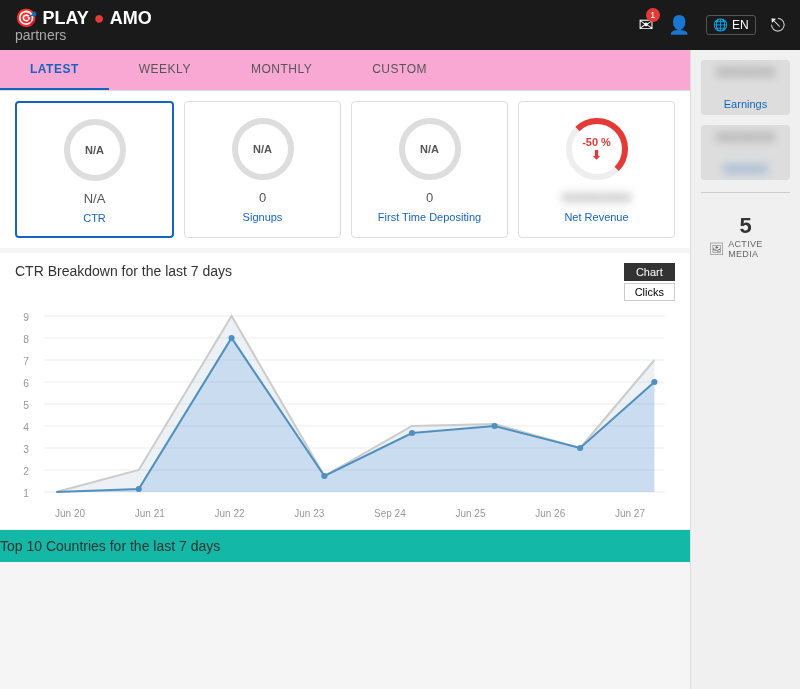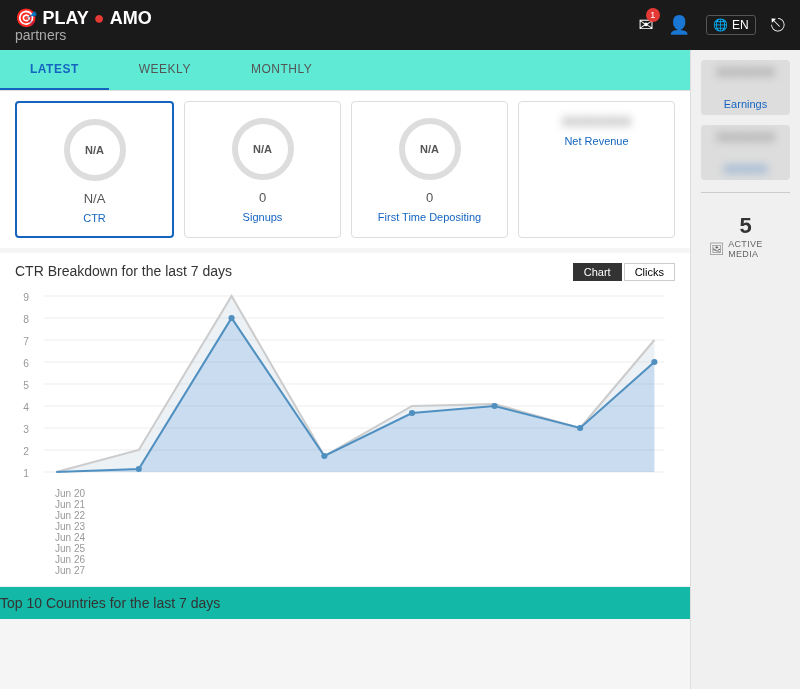--- a/index.html
+++ b/index.html
@@ -42,21 +42,21 @@
 
     
     .main-layout { display: flex; height: calc(689px - 50px); }
 
     
     .content { flex: 1; padding: 0; overflow: hidden; }
 
     
     .tabs {
       display: flex;
-      background: #5eead4;
+      background: #f9a8d4;
       border-bottom: 1px solid #ddd;
     }
     .tab {
       padding: 12px 30px;
       font-size: 12px;
       cursor: pointer;
       color: #555;
       border-bottom: 2px solid transparent;
       text-transform: uppercase;
       letter-spacing: 0.5px;
@@ -119,21 +119,21 @@
       background: white;
       margin-top: 5px;
     }
     .chart-header {
       display: flex;
       justify-content: space-between;
       align-items: flex-start;
       margin-bottom: 5px;
     }
     .chart-title { font-size: 14px; color: #333; }
-    .chart-controls { display: flex; flex-direction: row; gap: 2px; }
+    .chart-controls { display: flex; flex-direction: column; gap: 2px; }
     .chart-btn {
       padding: 2px 10px;
       font-size: 11px;
       cursor: pointer;
       border: 1px solid #ccc;
       background: white;
       text-align: center;
     }
     .chart-btn.active { background: #333; color: white; border-color: #333; }
 
@@ -141,21 +141,20 @@
     .chart-area { width: 100%; height: 200px; position: relative; }
     .chart-area svg { width: 100%; height: 100%; }
 
     
     .x-labels {
       display: flex;
       justify-content: space-between;
       padding: 2px 30px 0 40px;
       font-size: 10px;
       color: #999;
-      flex-direction: column;
     }
 
     
     .bottom-title {
       padding: 8px 0;
       font-size: 14px;
       color: #333;
       background: #14b8a6;
       border-top: 1px solid #eee;
     }
@@ -229,20 +228,21 @@
 </div>
 
 <div class="main-layout">
 
   <div class="content">
 
     <div class="tabs">
       <div class="tab active">LATEST</div>
       <div class="tab">WEEKLY</div>
       <div class="tab">MONTHLY</div>
+      <div class="tab">CUSTOM</div>
     </div>
 
     <div class="stats-row">
 
       <div class="stat-card selected">
         <div class="donut-container">
           <svg class="donut-svg" viewBox="0 0 70 70">
             <circle cx="35" cy="35" r="28" fill="none" stroke="#ddd" stroke-width="6"></circle>
           </svg>
           <div class="donut-text">
@@ -269,20 +269,32 @@
           <svg class="donut-svg" viewBox="0 0 70 70">
             <circle cx="35" cy="35" r="28" fill="none" stroke="#ddd" stroke-width="6"></circle>
           </svg>
           <div class="donut-text">N/A</div>
         </div>
         <div class="stat-value">0</div>
         <div class="stat-label">First Time Depositing</div>
       </div>
 
       <div class="stat-card">
+        <div class="donut-container">
+          <svg class="donut-svg" viewBox="0 0 70 70">
+
+            <circle cx="35" cy="35" r="28" fill="none" stroke="#eee" stroke-width="6"></circle>
+
+            <circle cx="35" cy="35" r="28" fill="none" stroke="#e53935" stroke-width="6" stroke-dasharray="88 88" stroke-dashoffset="22" transform="rotate(-90 35 35)"></circle>
+          </svg>
+          <div class="donut-text" style="color:#e53935;">
+            <div>-50 %</div>
+            <div style="font-size:12px; color:#e53935;">⬇</div>
+          </div>
+        </div>
         <div class="stat-value blurred">XXXXXXXX</div>
         <div class="stat-label">Net Revenue</div>
       </div>
 
     </div>
 
 
     <div class="chart-section">
       <div class="chart-header">
         <div class="chart-title">CTR Breakdown for the last 7 days</div>
@@ -329,21 +341,21 @@
           <circle cx="548" cy="142" r="3" fill="#5090c0"></circle>
           <circle cx="620" cy="76" r="3" fill="#5090c0"></circle>
         </svg>
       </div>
 
       <div class="x-labels">
         <span>Jun 20</span>
         <span>Jun 21</span>
         <span>Jun 22</span>
         <span>Jun 23</span>
-        <span>Jun 24</span>
+        <span>Sep 24</span>
         <span>Jun 25</span>
         <span>Jun 26</span>
         <span>Jun 27</span>
       </div>
     </div>
 
     <div class="bottom-title">Top 10 Countries for the last 7 days</div>
 
   </div>
 

